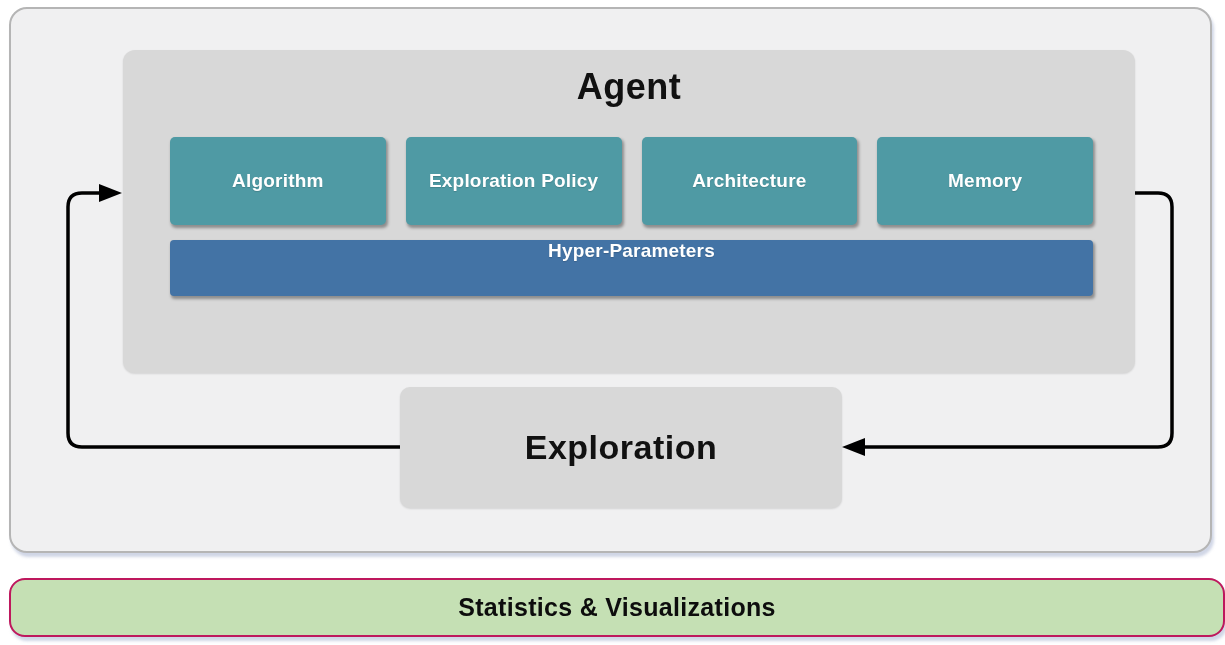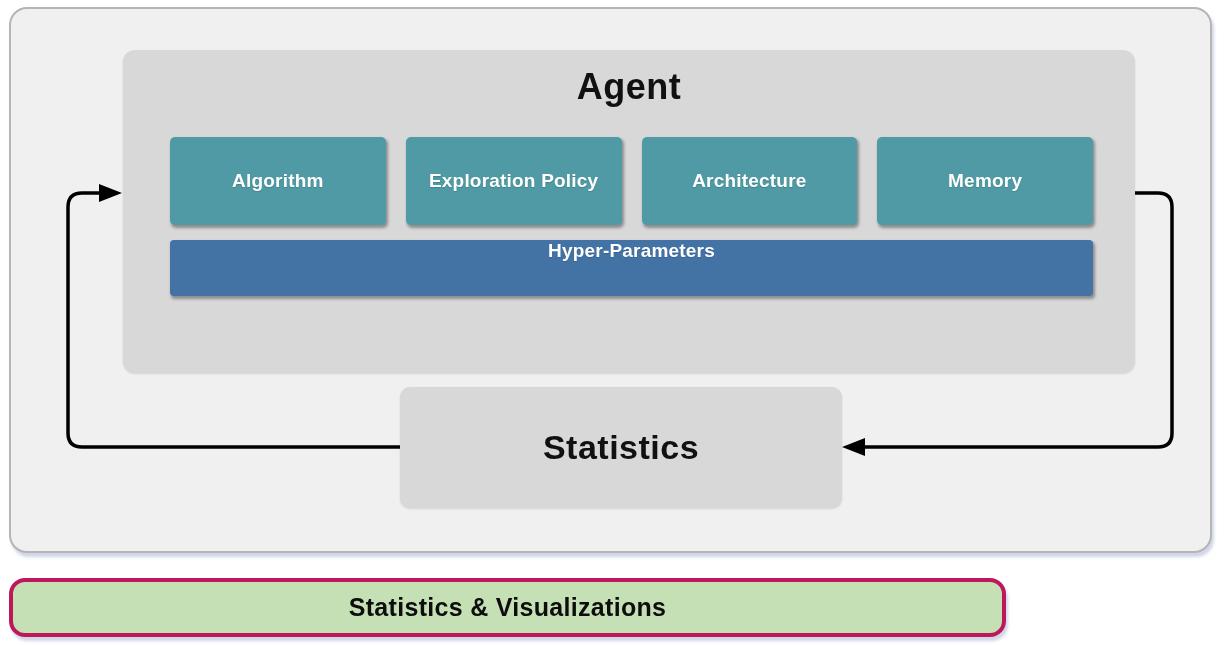--- a/index.html
+++ b/index.html
@@ -122,25 +122,25 @@
     width: 1225px;
     height: 645px;
     pointer-events: none;
   }
 
   
   .stats-bar {
     position: absolute;
     left: 9px;
     top: 578px;
-    width: 997px;
+    width: 1216px;
     height: 59px;
     box-sizing: border-box;
     background: #c5e0b4;
-    border: 4px solid #be185d;
+    border: 2px solid #be185d;
     border-radius: 16px;
     box-shadow: 2px 4px 3px rgba(170, 180, 210, 0.55);
     display: flex;
     align-items: center;
     justify-content: center;
     font-size: 25px;
     font-weight: 700;
     color: #0d0d0d;
     letter-spacing: 0.3px;
   }
@@ -169,21 +169,21 @@
           <span>Memory</span>
         </div>
       </div>
 
       <div class="hyper-bar">
         <span>Hyper-Parameters</span>
       </div>
     </div>
 
     <div class="env-box">
-      <span>Statistics</span>
+      <span>Exploration</span>
     </div>
   </div>
 
   <svg class="connectors" viewBox="0 0 1225 645" xmlns="http://www.w3.org/2000/svg" aria-hidden="true">
 
     <g>
       <path d="M 400 447 L 82 447 Q 68 447 68 433 L 68 207 Q 68 193 82 193 L 102 193" fill="none" stroke="#000000" stroke-width="3.5"></path>
       <polygon points="122,193 99,184 99,202" fill="#000000"></polygon>
     </g>
 

